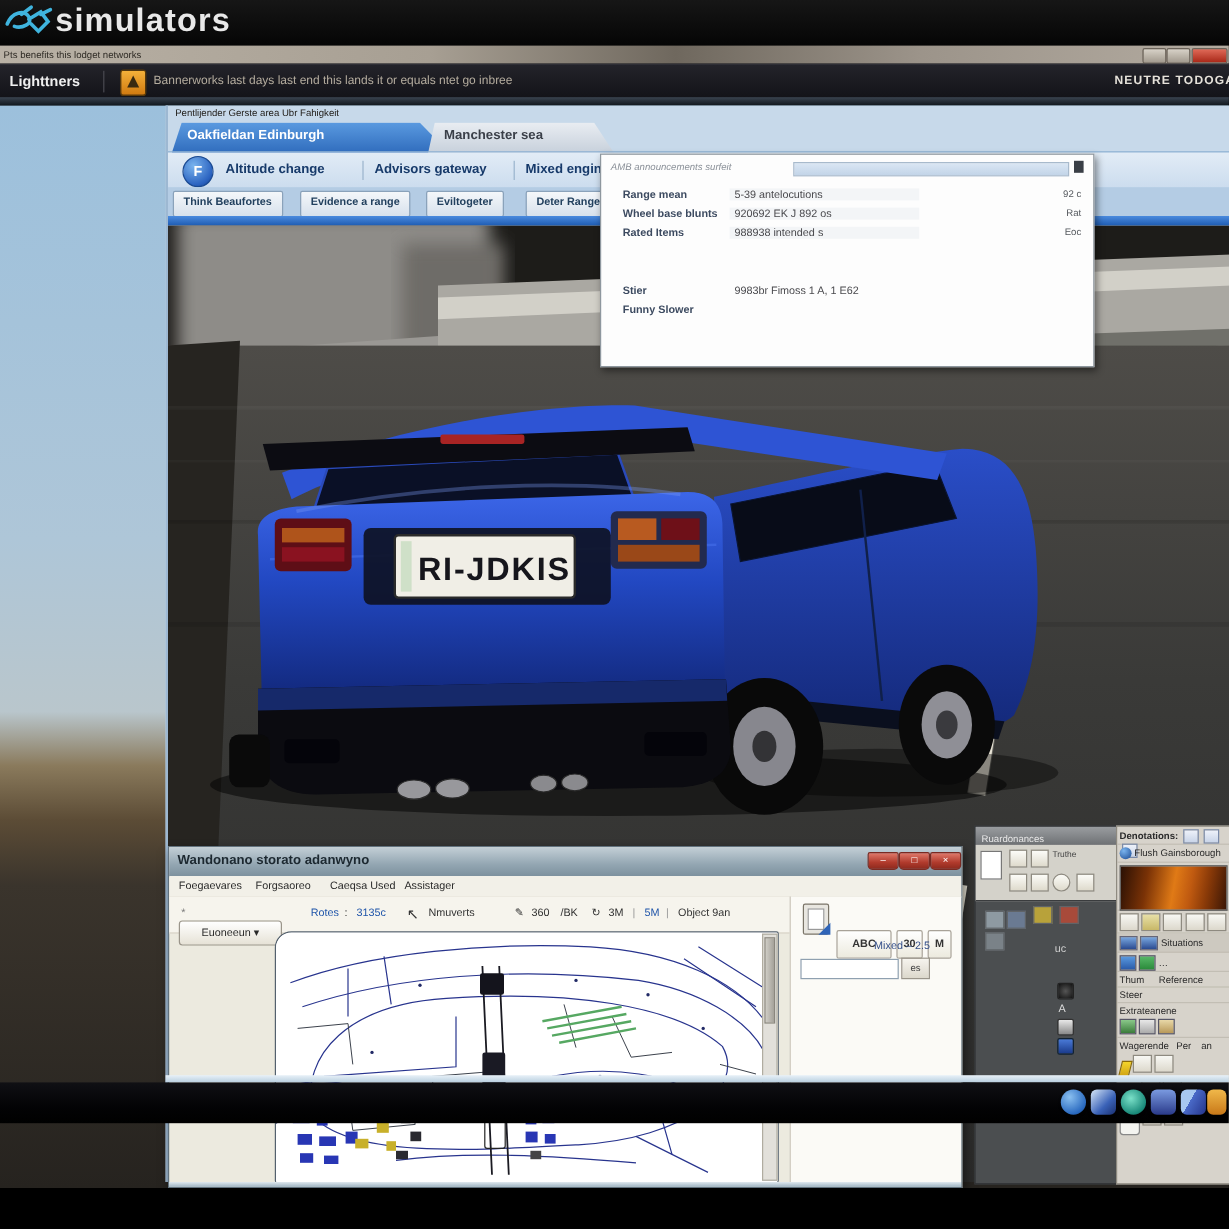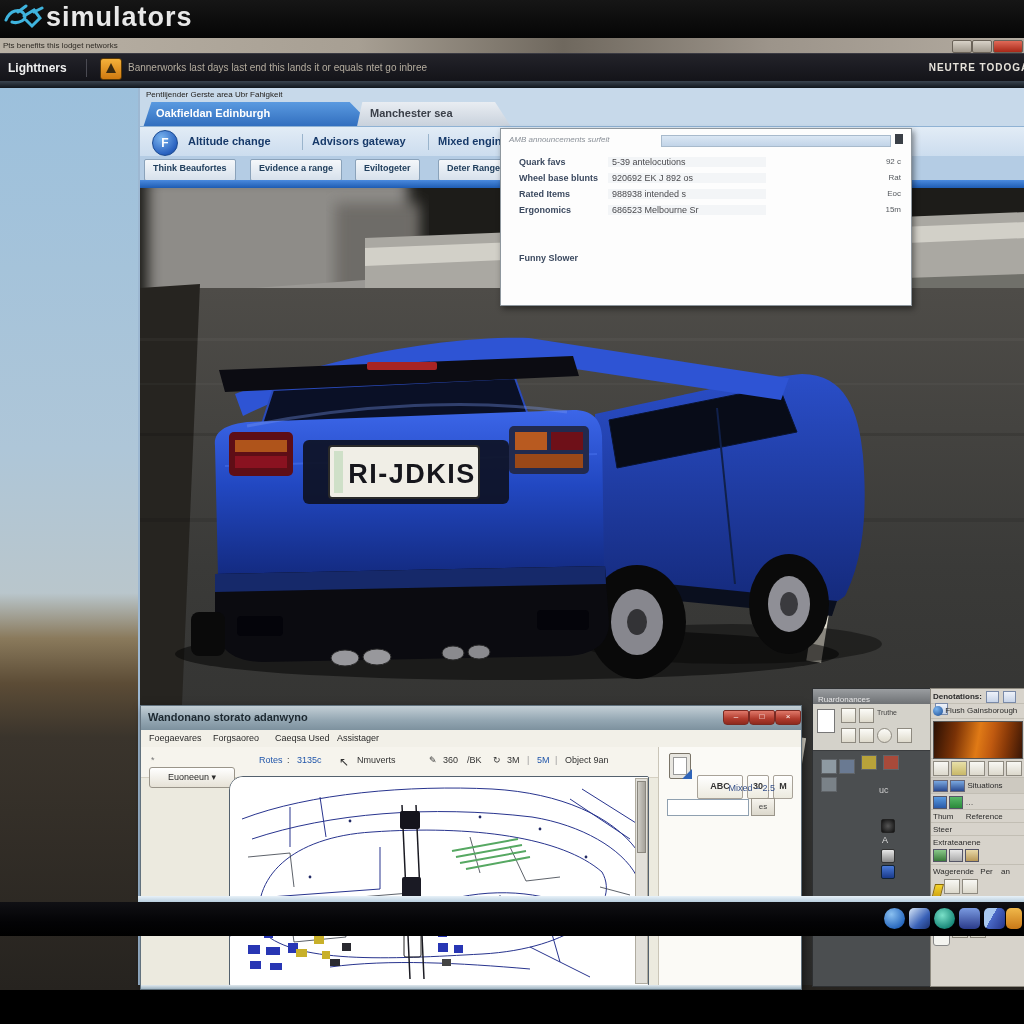--- a/index.html
+++ b/index.html
@@ -279,38 +279,38 @@
         <path d="M70,110 C180,88 300,82 390,96" stroke="#7a9cf4" stroke-width="3" opacity="0.35" fill="none"></path>
       </g>
     </svg>
   </div>
 
   <div id="propwin" class="abs" style="top:40px">
     <span id="prop-title" class="abs">AMB announcements surfeit</span>
     <div id="prop-headerbar" class="abs"></div>
     <div id="prop-corner" class="abs"></div>
     <div class="abs prow" style="top:27px">
-      <span class="lab">Quark favs</span>
+      <span class="lab">Range mean</span>
       <span class="val">5-39 antelocutions</span>
       <span class="unit">92 c</span>
     </div>
     <div class="abs prow" style="top:43px">
       <span class="lab">Wheel base blunts</span>
       <span class="val">920692 EK J 892 os</span>
       <span class="unit">Rat</span>
     </div>
     <div class="abs prow" style="top:59px">
       <span class="lab">Rated Items</span>
       <span class="val">988938 intended s</span>
       <span class="unit">Eoc</span>
     </div>
-    <div class="abs prow" style="top:75px">
-      <span class="lab">Ergonomics</span>
-      <span class="val">686523 Melbourne Sr</span>
-      <span class="unit">15m</span>
+    <div class="abs prow" style="top:107px">
+      <span class="lab">Stier</span>
+      <span class="val" style="background:none">9983br Fimoss 1 A, 1 E62</span>
+      <span class="unit"></span>
     </div>
     <div class="abs prow" style="top:123px">
       <span class="lab">Funny Slower</span>
     </div>
   </div>
 
   <div id="editwin" class="abs">
     <div id="edit-titlebar" class="abs">
       <span id="edit-title" class="abs">Wandonano storato adanwyno</span>
       <span class="abs rbtn" style="left:582px">–</span>

